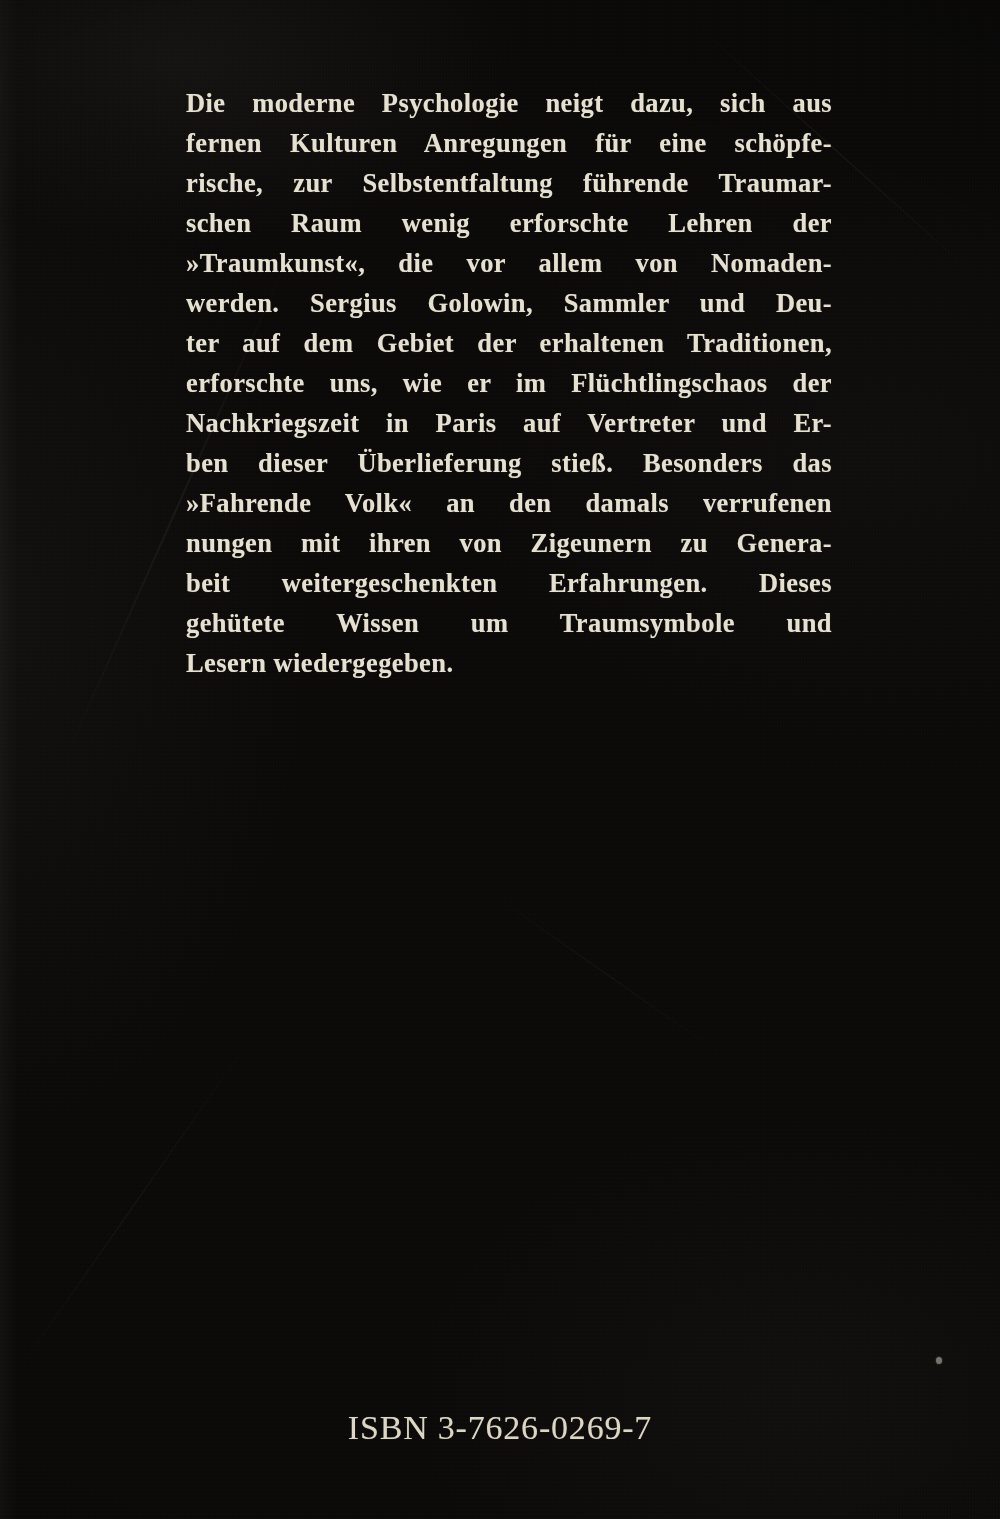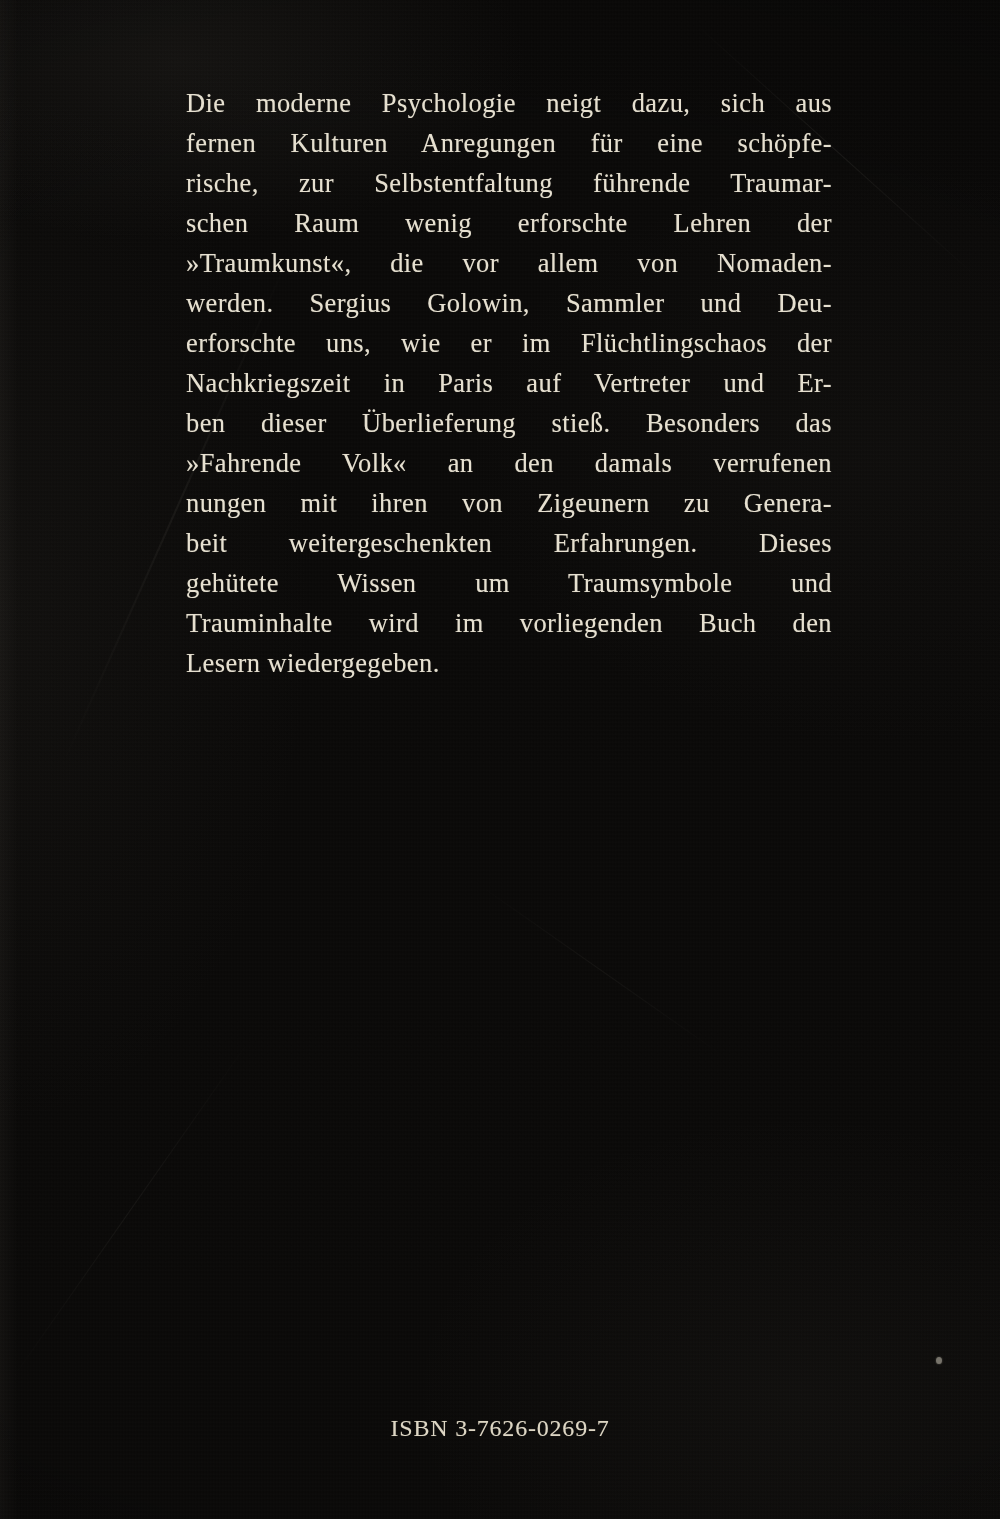--- a/index.html
+++ b/index.html
@@ -71,35 +71,36 @@
       font-size: 26.5px;
       line-height: 40px;
       letter-spacing: 0.4px;
       text-shadow: 0 0 1px rgba(230,224,208,0.35);
     }
 
     .blurb .line {
       text-align: justify;
       text-align-last: justify;
       white-space: normal;
+      font-weight: bold;
     }
 
     .blurb .line.last {
       text-align-last: left;
     }
 
     
     .isbn {
       position: absolute;
       left: 0;
       top: 1408px;
       width: 100%;
       text-align: center;
       color: #ddd6c4;
-      font-size: 24px;
+      font-size: 34px;
       line-height: 40px;
       letter-spacing: 0.8px;
       text-shadow: 0 0 1px rgba(221,214,196,0.35);
     }
   </style>
 </head>
 <body>
 
 <div class="cover">
   <div class="grain"></div>
@@ -110,25 +111,25 @@
   <div class="scratch s4"></div>
   <div class="speck"></div>
 
   <div class="blurb">
     <div class="line">Die moderne Psychologie neigt dazu, sich aus</div>
     <div class="line">fernen Kulturen Anregungen für eine schöpfe-</div>
     <div class="line">rische, zur Selbstentfaltung führende Traumar-</div>
     <div class="line">schen Raum wenig erforschte Lehren der</div>
     <div class="line">»Traumkunst«, die vor allem von Nomaden-</div>
     <div class="line">werden. Sergius Golowin, Sammler und Deu-</div>
+    <div class="line">ter auf dem Gebiet der erhaltenen Traditionen,</div>
     <div class="line">erforschte uns, wie er im Flüchtlingschaos der</div>
     <div class="line">Nachkriegszeit in Paris auf Vertreter und Er-</div>
     <div class="line">ben dieser Überlieferung stieß. Besonders das</div>
     <div class="line">»Fahrende Volk« an den damals verrufenen</div>
     <div class="line">nungen mit ihren von Zigeunern zu Genera-</div>
     <div class="line">beit weitergeschenkten Erfahrungen. Dieses</div>
     <div class="line">gehütete Wissen um Traumsymbole und</div>
-    <div class="line">Trauminhalte wird im vorliegenden Buch den</div>
     <div class="line last">Lesern wiedergegeben.</div>
   </div>
 
   <div class="isbn">ISBN 3-7626-0269-7</div>
 </div>
 
 </body></html>

